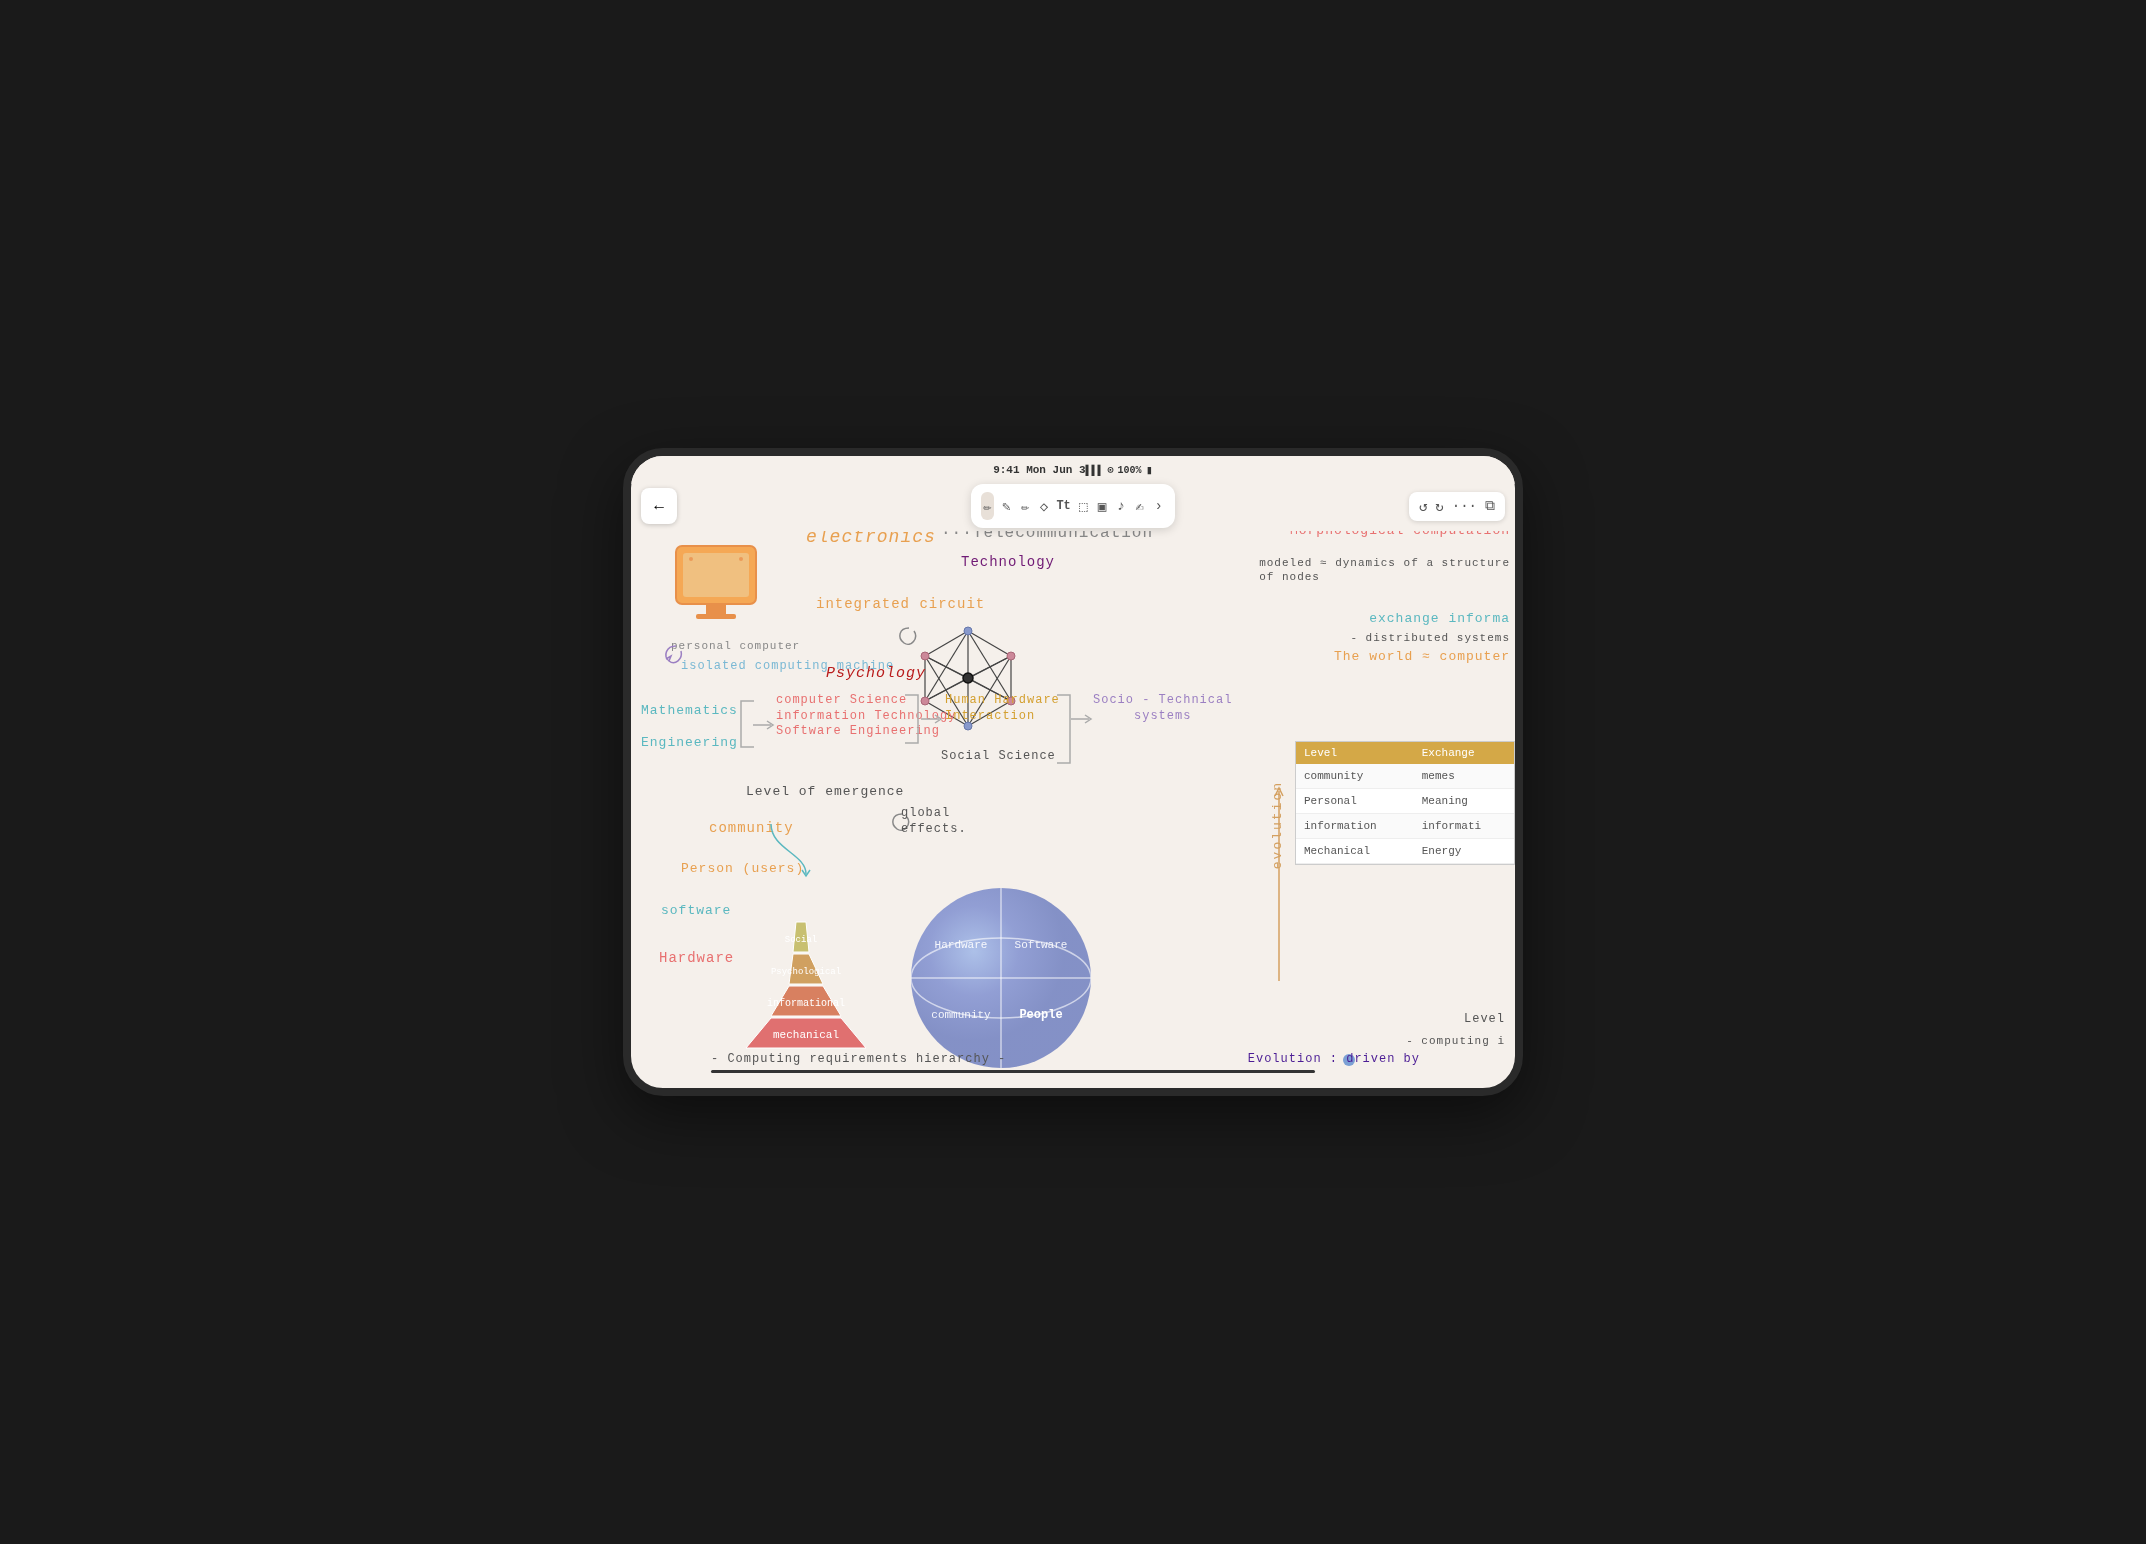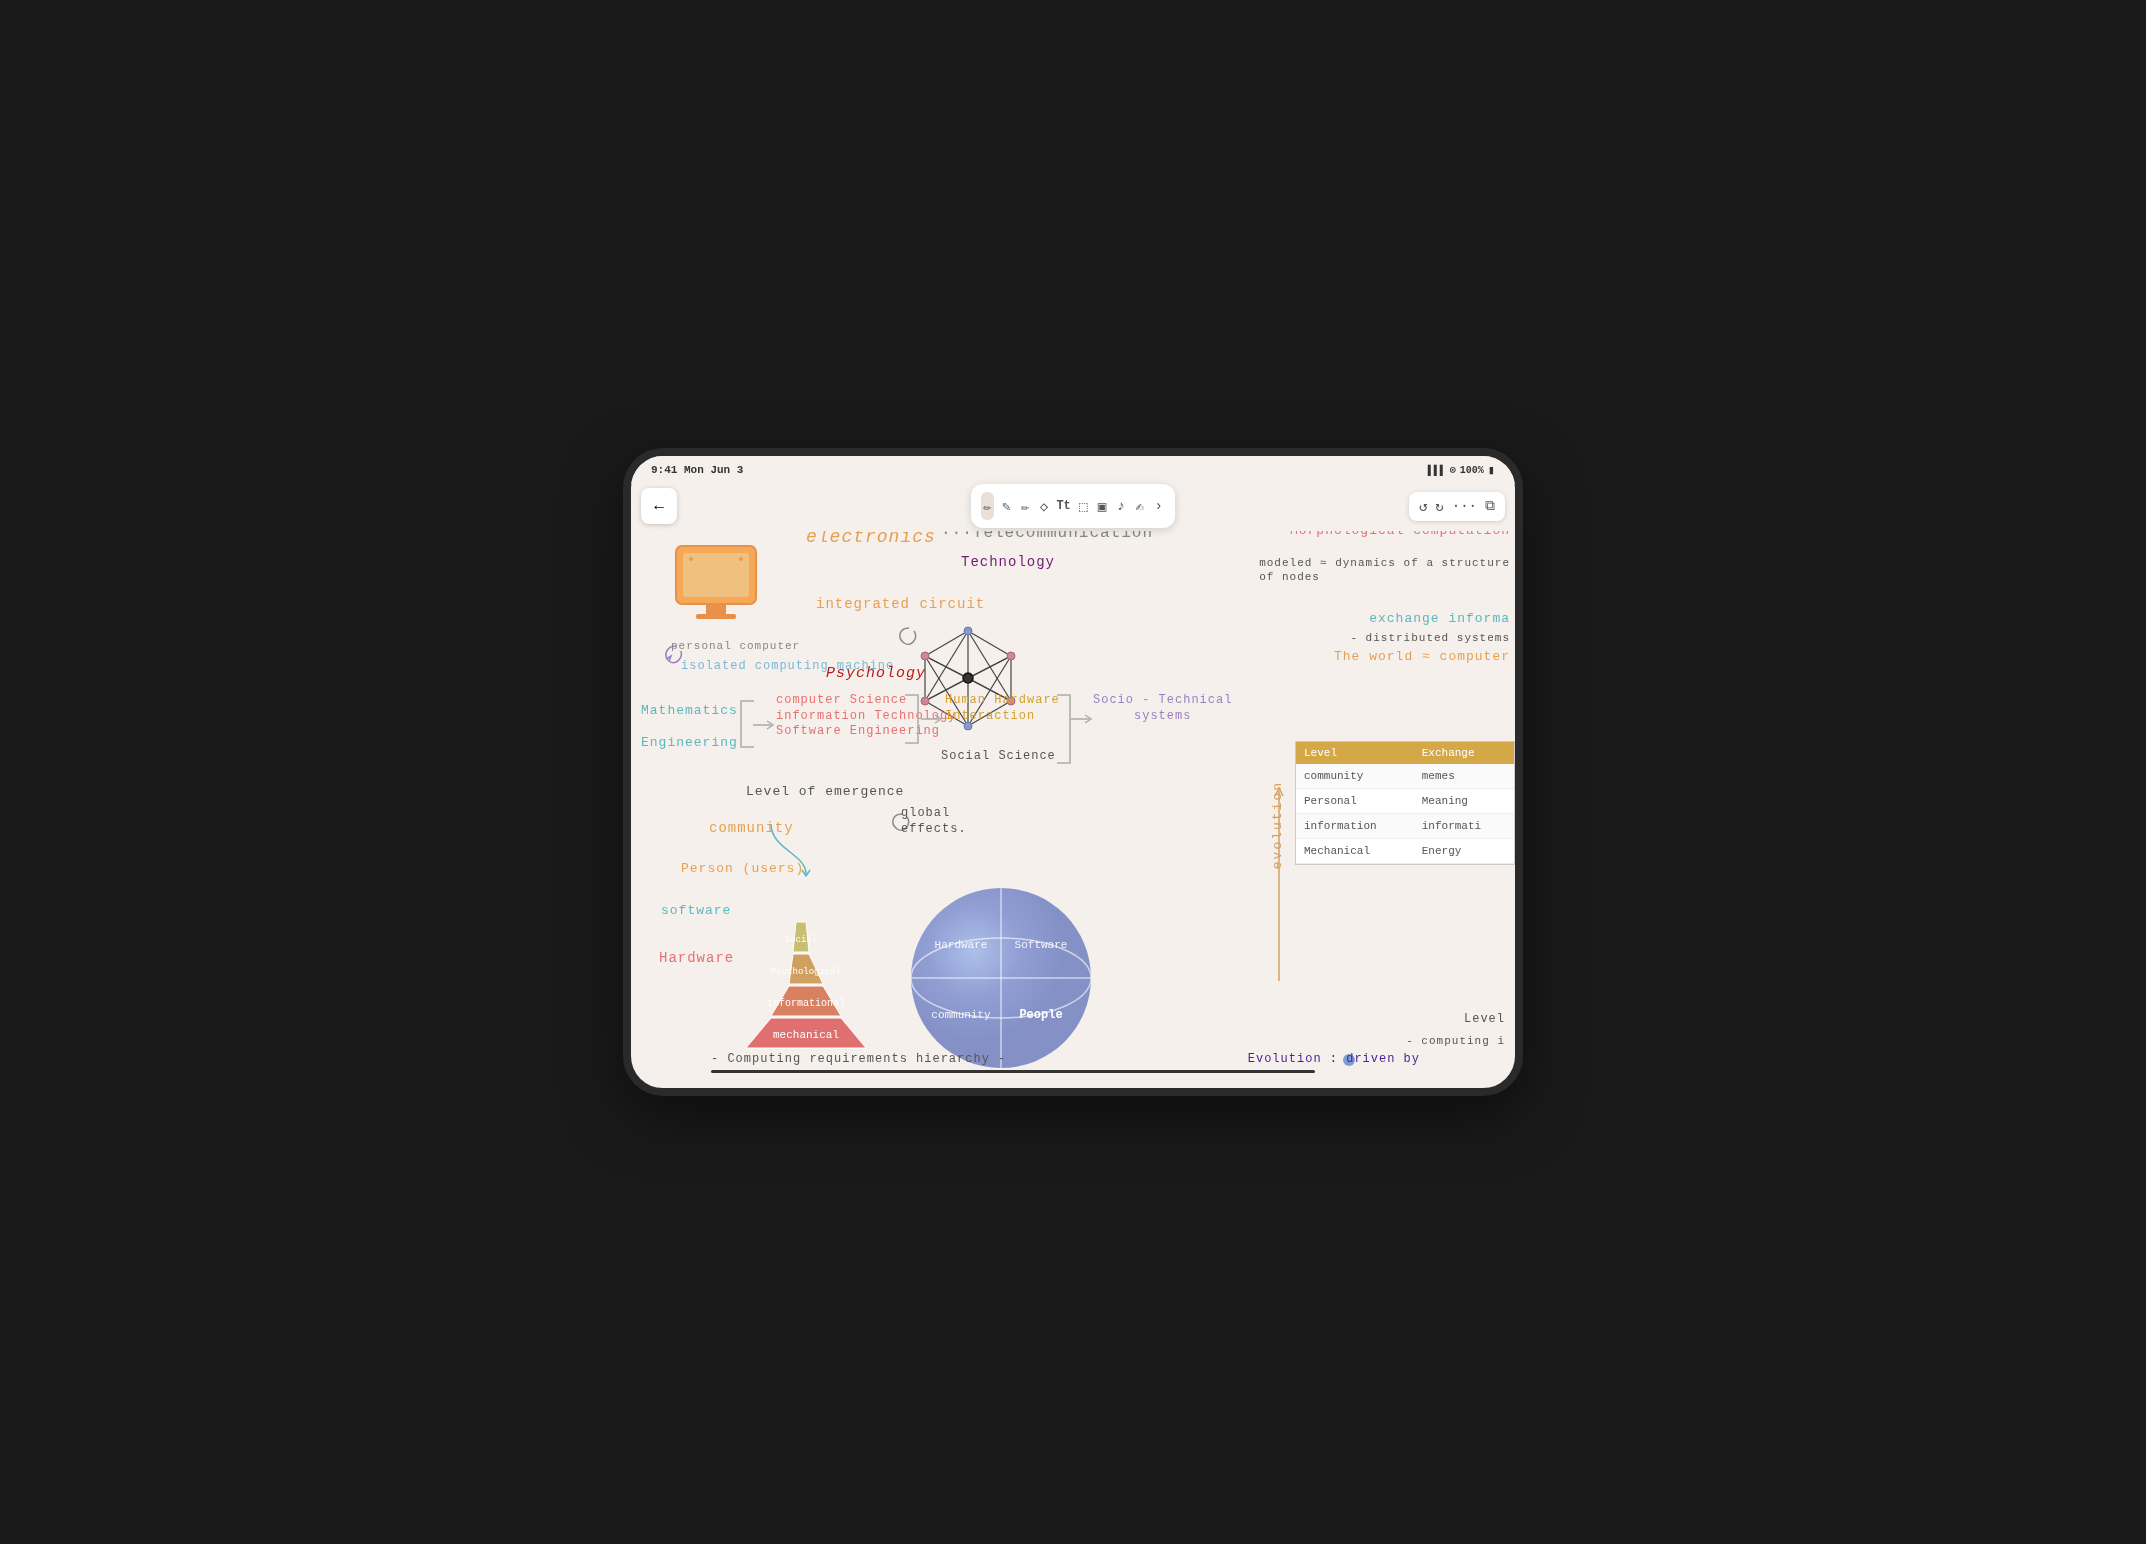--- a/index.html
+++ b/index.html
@@ -25,21 +25,21 @@
     }
 
     .status-bar {
       position: absolute;
       top: 0;
       left: 0;
       right: 0;
       height: 28px;
       display: flex;
       align-items: center;
-      justify-content: space-between;
+      justify-content: center;
       padding: 0 20px;
       font-size: 11px;
       font-weight: 600;
       color: #333;
       z-index: 100;
       background: rgba(245,240,235,0.9);
     }
 
     .status-right {
       display: flex;

